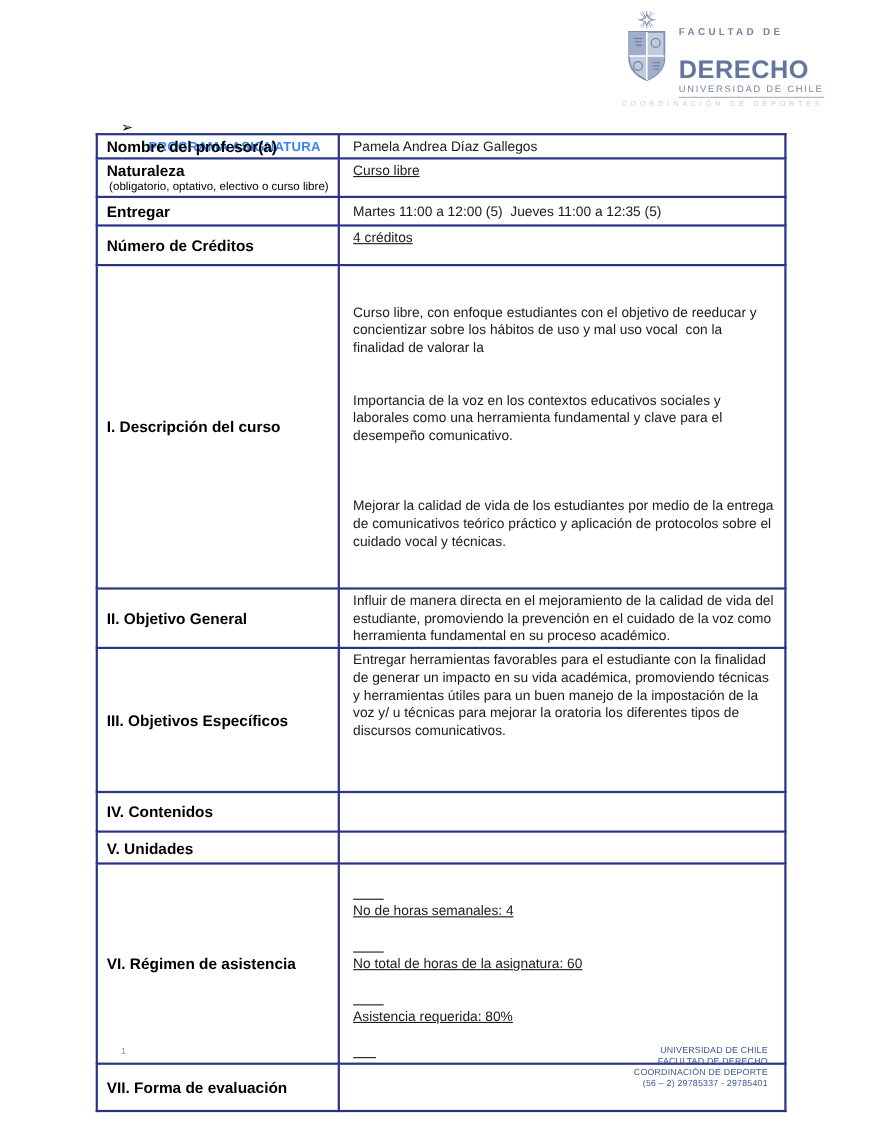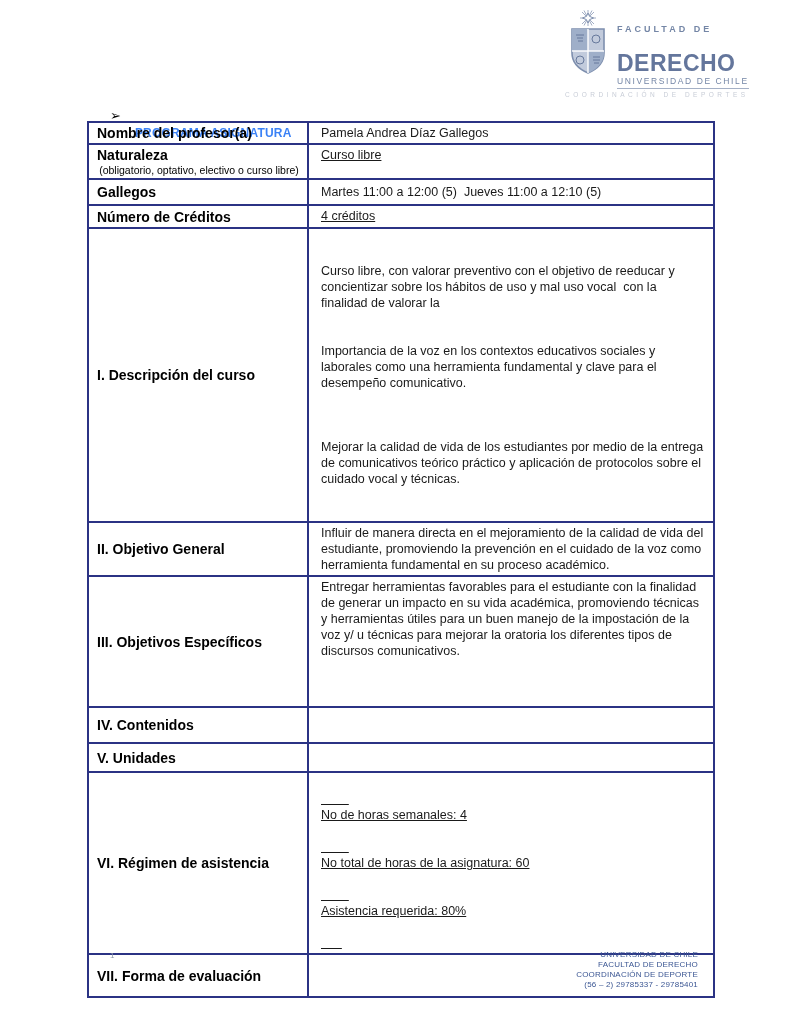--- a/index.html
+++ b/index.html
@@ -25,21 +25,21 @@
   .title-bullet { font-size:13px; color:#000; margin-right:14px; }
   .title-text { font-size:12px; font-weight:bold; color:#3b82f6; letter-spacing:0.2px;margin-top:36px; }
 
   
   table.program { position:absolute; left:87px; top:121px; width:626px; border-collapse:collapse; table-layout:fixed; }
   table.program td { border:2px solid #2b3384; overflow:hidden; }
   td.label { width:220px; font-size:14px; font-weight:bold; color:#000; padding:2px 6px 2px 8px; vertical-align:middle; line-height:16px; }
   td.value { width:406px; font-size:12.5px; color:#1a1a1a; padding:2px 8px 2px 12px; vertical-align:middle; line-height:16px; white-space:pre-wrap; }
   td.vtop { vertical-align:top; }
   .sublabel { font-size:10.5px; font-weight:normal; line-height:12px; margin-top:1px;text-align:center; }
-  .r1{height:39px} .r2{height:22px} .r3{height:28px} .r4{height:26px} .r5{height:23px}
+  .r1{height:39px} .r2{height:22px} .r3{height:28px} .r4{height:26px} .r5{height:36px}
   .r6{height:221px} .r7{height:50px} .r8{height:131px} .r9{height:36px} .r10{height:29px}
   .r11{height:55px} .r12{height:43px}
   .pad-t12{padding-top:12px;}
   .pad-t3{padding-top:3px;text-decoration:underline;}
   .para-gap{margin-top:16px;}
 
   
   .page-number { position:absolute; left:110px; top:951px; font-size:8px; color:#8b97a8; }
   .footer-contact { position:absolute; right:102px; top:950px; text-align:right; font-size:8px; line-height:10px; color:#3b5693; letter-spacing:0.2px; }
 </style>
@@ -93,31 +93,31 @@
       <td class="value">Pamela Andrea Díaz Gallegos</td>
     </tr>
     <tr class="r3">
       <td class="label vtop">
         <div>Naturaleza</div>
         <div class="sublabel">(obligatorio, optativo, electivo o curso libre)</div>
       </td>
       <td class="value vtop pad-t3">Curso libre</td>
     </tr>
     <tr class="r4">
-      <td class="label">Gallegos</td>
-      <td class="value">Martes 11:00 a 12:00 (5)  Jueves 11:00 a 12:10 (5)</td>
+      <td class="label">Entregar</td>
+      <td class="value">Martes 11:00 a 12:00 (5)  Jueves 11:00 a 12:35 (5)</td>
     </tr>
     <tr class="r5">
       <td class="label">Número de Créditos</td>
       <td class="value vtop pad-t3">4 créditos</td>
     </tr>
     <tr class="r6">
       <td class="label">I. Descripción del curso</td>
       <td class="value vtop pad-t12">
-        <div>Curso libre, con valorar preventivo con el objetivo de reeducar y concientizar sobre los hábitos de uso y mal uso vocal  con la finalidad de valorar la</div>
+        <div>Curso libre, con enfoque estudiantes con el objetivo de reeducar y concientizar sobre los hábitos de uso y mal uso vocal  con la finalidad de valorar la</div>
         <div>Importancia de la voz en los contextos educativos sociales y laborales como una herramienta fundamental y clave para el desempeño comunicativo.</div>
         <div class="para-gap">Mejorar la calidad de vida de los estudiantes por medio de la entrega de comunicativos teórico práctico y aplicación de protocolos sobre el cuidado vocal y técnicas.</div>
       </td>
     </tr>
     <tr class="r7">
       <td class="label">II. Objetivo General</td>
       <td class="value vtop">Influir de manera directa en el mejoramiento de la calidad de vida del estudiante, promoviendo la prevención en el cuidado de la voz como herramienta fundamental en su proceso académico.</td>
     </tr>
     <tr class="r8">
       <td class="label">III. Objetivos Específicos</td>

